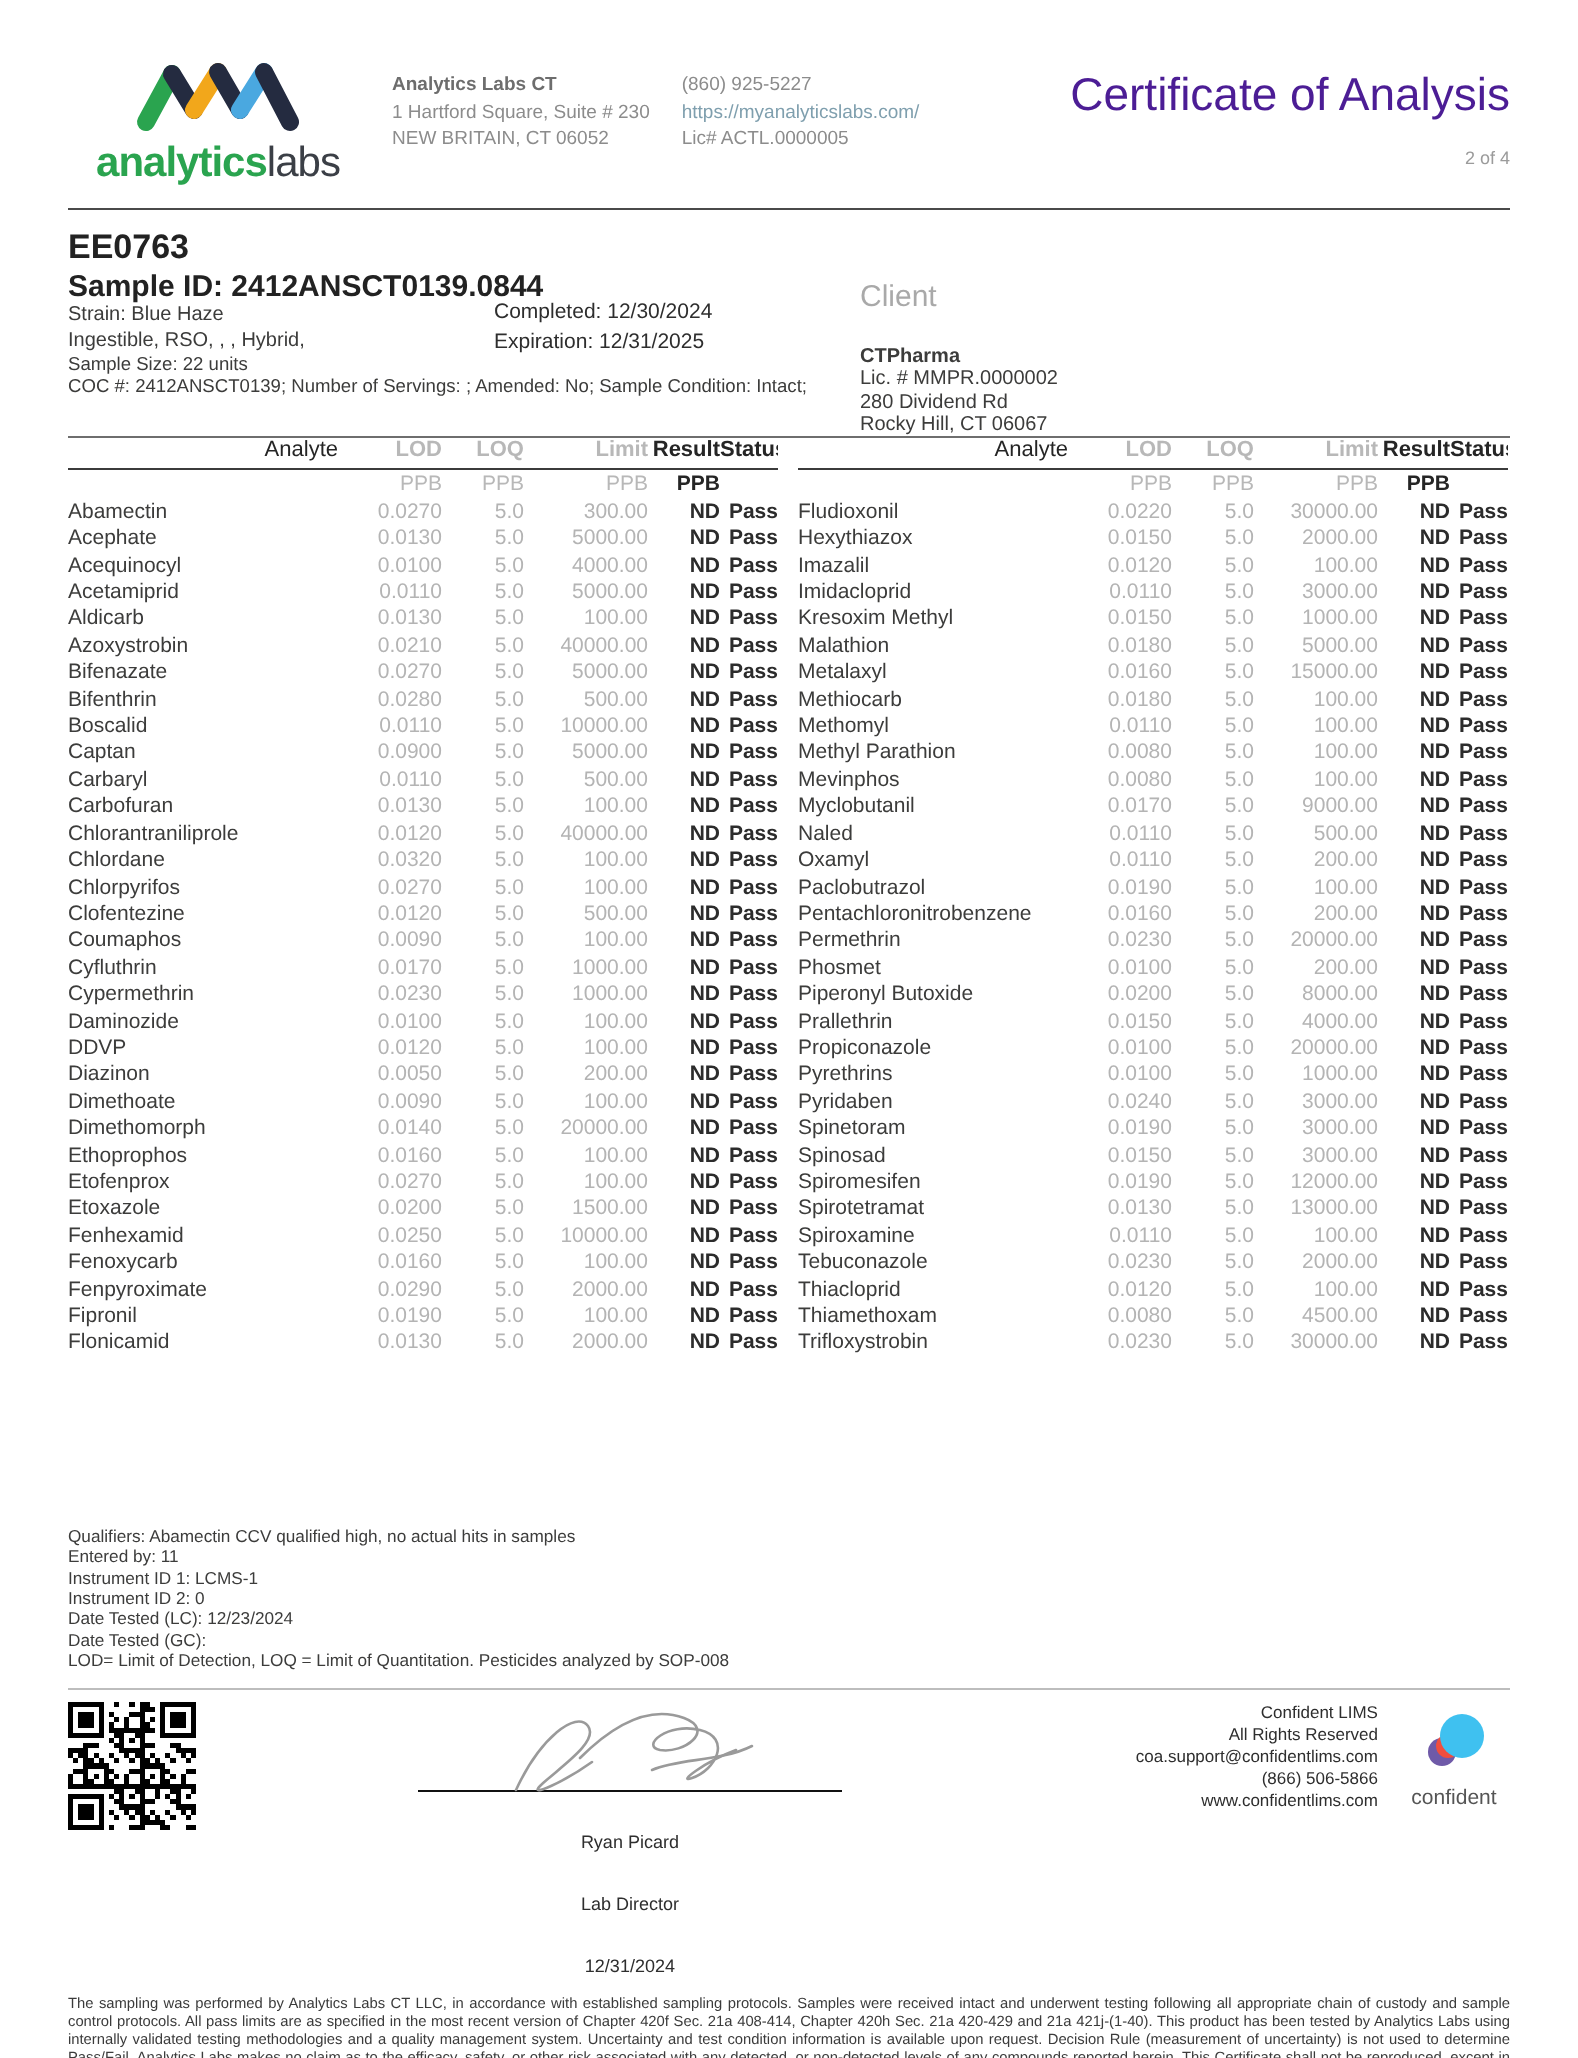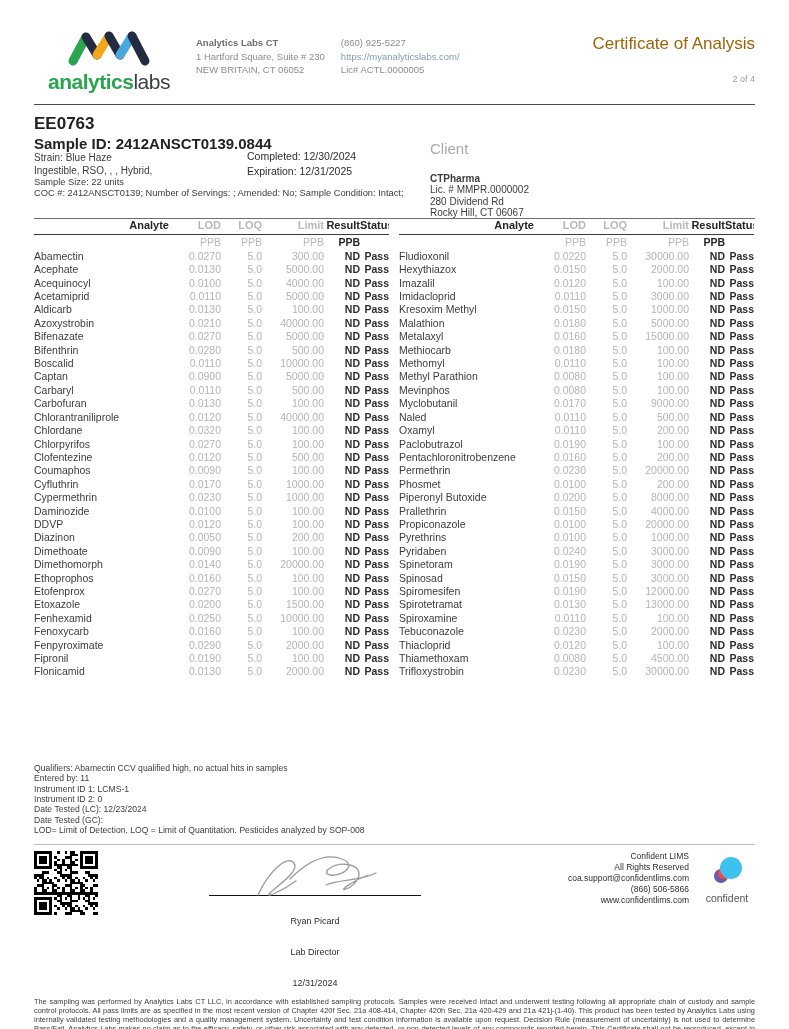--- a/index.html
+++ b/index.html
@@ -11,21 +11,21 @@
   .header { display:flex; align-items:flex-start; padding-top:28px; padding-bottom:10px; border-bottom:1px solid #4a4a4a; }
   .logo-block { width:150px; display:flex; flex-direction:column; align-items:center; }
   .logo-word { font-size:21px; letter-spacing:-0.5px; margin-top:2px; }
   .logo-word .w1 { color:#2aa44f; font-weight:bold; }
   .logo-word .w2 { color:#3b3f46; }
   .lab-info { margin-left:12px; font-size:9.5px; line-height:13.5px; color:#8c8c8c; padding-top:8px; }
   .lab-info .lab-name { font-weight:bold; color:#6d6d6d; }
   .contact-info { margin-left:16px; font-size:9.5px; line-height:13.5px; color:#8c8c8c; padding-top:8px; }
   .contact-info .site { color:#7f9fae; text-decoration:none; display:block; }
   .header-right { margin-left:auto; text-align:right; display:flex; flex-direction:column; justify-content:space-between; height:56px; padding-top:6px; }
-  .coa-title { font-size:17px; color:#a16207; }
+  .coa-title { font-size:23px; color:#4c1d95; }
   .page-num { font-size:9px; color:#9b9b9b; }
 
   
   .sample-wrap { position:relative; padding-top:9px; height:113px; }
   .sample-code { font-size:17px; font-weight:bold; color:#222; }
   .biotrack { font-size:9.5px; margin-top:4px; color:#3c3c3b; }
   .sample-id { font-size:15px; font-weight:bold; color:#222; margin-top:1px; }
   .strain, .prodtype { font-size:10px; line-height:12.5px; color:#3c3c3b; }
   .dates-block { position:absolute; left:213px; top:44px; font-size:10.5px; line-height:15px; color:#2e2e2e; }
   .client-block { position:absolute; left:396px; top:38px; font-size:10px; line-height:11.5px; }
@@ -38,21 +38,21 @@
   
   .section-head { display:flex; justify-content:space-between; align-items:center; padding-top:6px; padding-bottom:10px; }
   .section-title { font-size:15px; color:#3c3c3b; }
   .section-status { font-size:13px; font-weight:bold; color:#2f9e44; }
 
   
   .tables { display:flex; gap:10px; align-items:flex-start; }
   table.analyte { border-collapse:collapse; width:355px; table-layout:fixed; }
   table.analyte th, table.analyte td { font-size:10.5px; line-height:13.4px; padding:0; white-space:nowrap; overflow:hidden; }
   table.analyte thead tr.hdr th { font-size:11px; border-bottom:1.5px solid #3b3b3b; padding-bottom:2px; text-align:right; }
-  th.h-analyte { text-align:center; color:#252525; font-weight:bold; }
+  th.h-analyte { text-align:center; color:#252525; font-weight:normal; }
   th.h-dim { color:#b8b8b8; font-weight:bold; }
   th.h-strong { color:#252525; font-weight:bold; }
   tr.units td { color:#b8b8b8; text-align:right; padding-top:1px; }
   tr.units td.u-result { color:#252525; font-weight:bold; }
   td.c0 { text-align:left; color:#3c3c3b; }
   td.c1, td.c2, td.c3 { text-align:right; color:#b4b4b4; }
   td.c4 { text-align:right; color:#2c2c2c; font-weight:bold; }
   td.c5 { text-align:right; color:#2c2c2c; font-weight:bold; }
 
   

